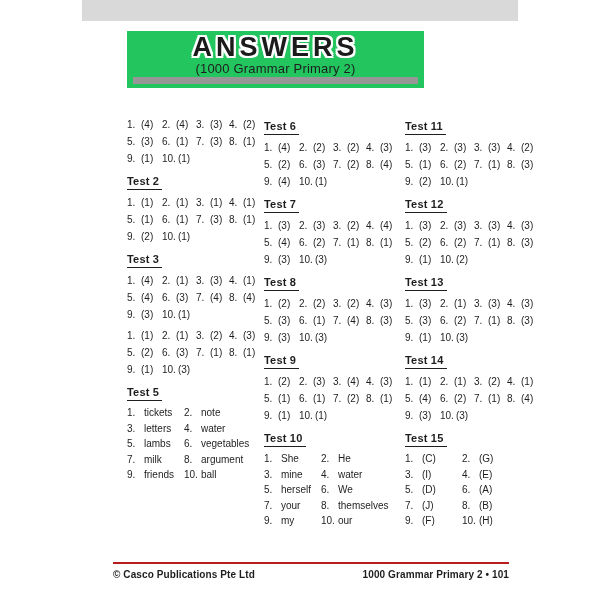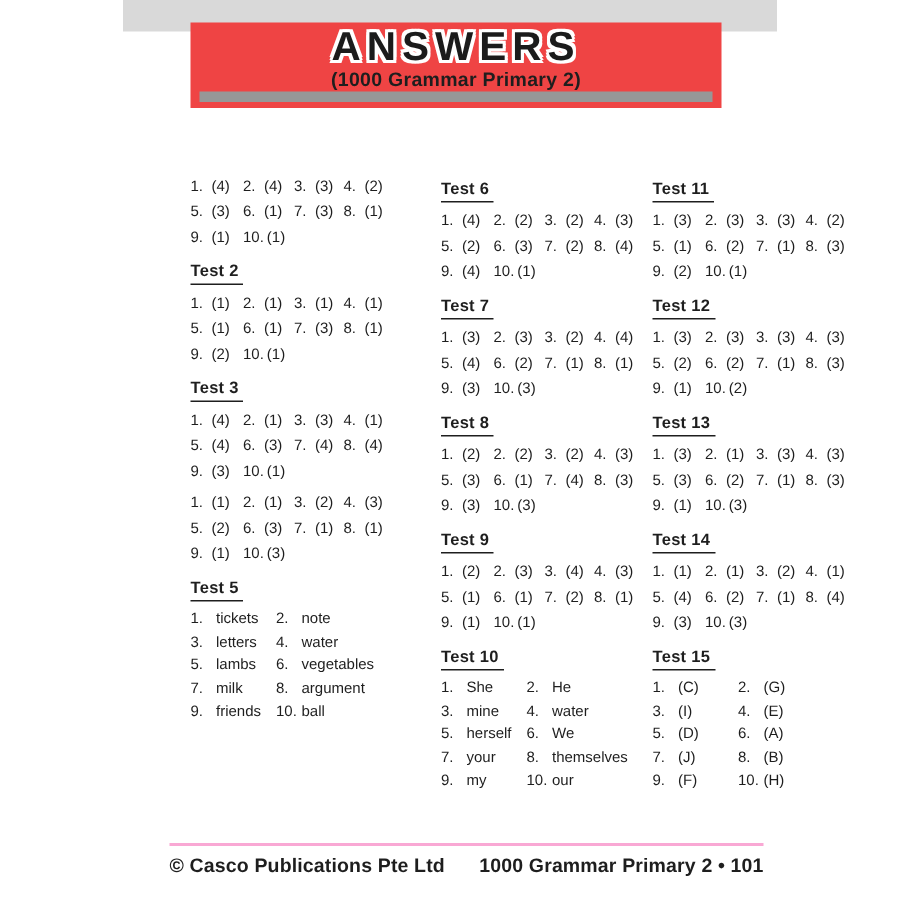--- a/index.html
+++ b/index.html
@@ -6,62 +6,62 @@
   body {
     width:600px; height:600px; position:relative; overflow:hidden;
     background:#ffffff; color:#1e1e1e;
     font-family:"Liberation Sans", sans-serif;
   }
   .top-strip {
     position:absolute; left:82px; top:0; width:436px; height:21px;
     background:#d9d9d9;
   }
   .header-box {
-    position:absolute; left:127px; top:15px; width:354px; height:57px;
-    background:#ef4444; text-align:center; box-sizing:border-box;
+    position:absolute; left:127px; top:31px; width:297px; height:57px;
+    background:#22c55e; text-align:center; box-sizing:border-box;
   }
   .title {
     margin-top:2px; font-size:27px; font-weight:bold; letter-spacing:4px;
     line-height:29px; color:#1b1b1b;
     text-shadow:-2px -2px 0 #fff, 2px -2px 0 #fff, -2px 2px 0 #fff, 2px 2px 0 #fff,
                  0 -2px 0 #fff, 0 2px 0 #fff, -2px 0 0 #fff, 2px 0 0 #fff;
   }
-  .subtitle { font-size:13px; font-weight:bold; line-height:14px; letter-spacing:0.2px; }
+  .subtitle { font-size:13px; font-weight:normal; line-height:14px; letter-spacing:0.2px; }
   .header-bar {
     position:absolute; left:6px; right:6px; bottom:4px; height:7px;
     background:#979797;
   }
   .columns {
     position:absolute; left:127px; top:88px; width:360px; height:464px;
     display:flex;
   }
   .col { box-sizing:border-box; padding-top:28px; }
   .col-1 { width:117px; }
-  .col-2 { width:137px; padding-left:20px;margin-left:30px; }
+  .col-2 { width:137px; padding-left:20px; }
   .col-3 { width:116px; padding-left:24px; }
   .vdiv { width:2px; height:464px; background:#ababab; }
   .test-block { margin-bottom:4px; }
   .heading-row { margin-bottom:4px; }
   .test-heading {
     display:inline-block; font-size:11px; font-weight:bold; line-height:13px;
     letter-spacing:0.2px; border-bottom:1.5px solid #1e1e1e;
     padding:0 3px 1px 0;
   }
   .grid { display:grid; }
   .grid.mc { grid-template-columns:35px 34px 33px 24px; font-size:10px; line-height:17px; }
   .grid.words { grid-template-columns:57px auto; font-size:10px; line-height:15.5px; }
   .ans { white-space:nowrap; }
   .num { display:inline-block; min-width:12px; }
   .grid.mc .num { margin-right:2px; }
   .grid.words .num { min-width:14px; margin-right:3px; }
   .footer {
     position:absolute; left:113px; top:562px; width:396px;
-    border-top:2px solid #f9a8d4; padding-top:5px; box-sizing:border-box;
+    border-top:2px solid #b91c1c; padding-top:5px; box-sizing:border-box;
     display:flex; justify-content:space-between;
-    font-size:13px; font-weight:bold; letter-spacing:0.1px;
+    font-size:10px; font-weight:bold; letter-spacing:0.1px;
   }
 </style>
 </head>
 <body>
 
 <div>
   <div class="top-strip"></div>
 
   <div class="header-box">
     <div class="title">ANSWERS</div>

